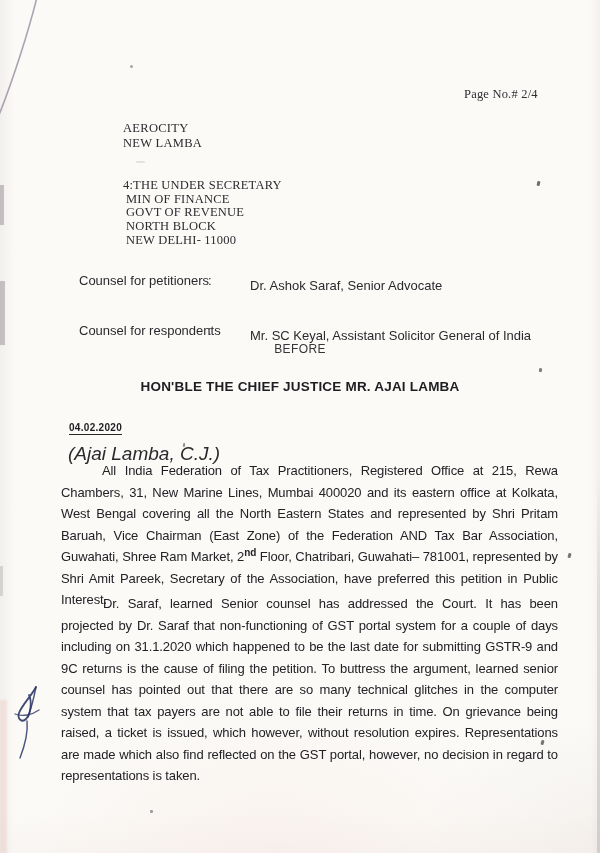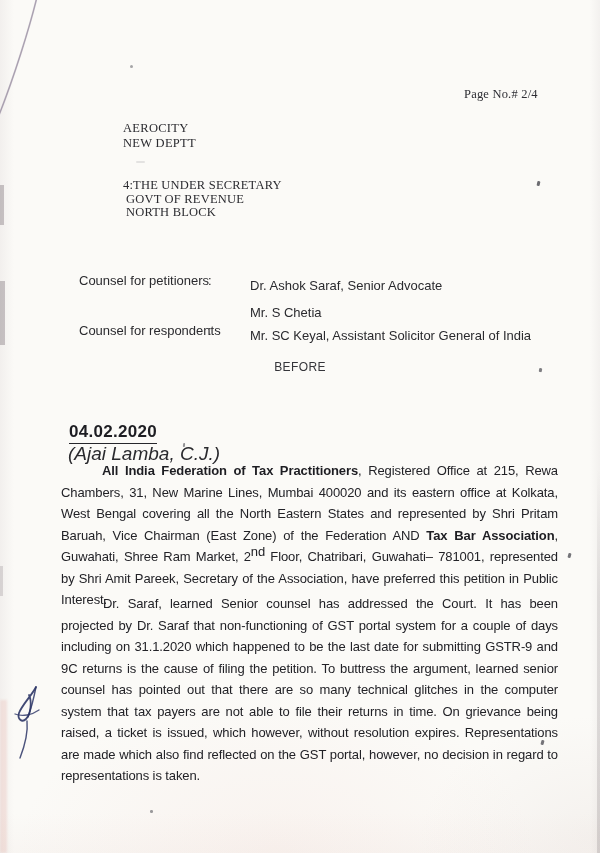--- a/index.html
+++ b/index.html
@@ -22,29 +22,29 @@
   .page-number{position:absolute;left:464px;top:87px;font-size:12.5px;letter-spacing:.2px;color:#2d2d33;}
   .addr-top{position:absolute;left:123px;top:121px;font-size:12.5px;line-height:15px;letter-spacing:.3px;color:#2b2b30;}
   .recipient{position:absolute;left:123px;top:179px;font-size:12.5px;line-height:13.7px;letter-spacing:.2px;color:#2b2b30;}
   .recipient div + div{margin-left:3px;}
   .counsel-row{position:absolute;left:67px;width:500px;font-size:13px;color:#2a2a2e;}
   .counsel-row .c-label{position:absolute;left:12px;top:0;}
   .counsel-row .c-colon{position:absolute;left:141px;top:0;}
   .counsel-row .c-names{position:absolute;left:183px;top:0;line-height:26.5px;}
   .row-petitioners{top:273px;}
   .row-respondents{top:323px;}
-  .before{position:absolute;left:0;top:360px;width:600px;text-align:center;font-size:12px;letter-spacing:.4px;color:#35353a;}
+  .before{position:absolute;left:0;top:342px;width:600px;text-align:center;font-size:12px;letter-spacing:.4px;color:#35353a;}
   .judges{position:absolute;left:0;top:379px;width:600px;text-align:center;font-weight:700;font-size:13.5px;line-height:16.3px;letter-spacing:.2px;color:#1d1d22;}
-  .order-date{position:absolute;left:69px;top:422px;font-weight:700;font-size:17px;letter-spacing:.3px;color:#1d1d22;border-bottom:1.6px solid #26262b;padding-bottom:1px;}
+  .order-date{position:absolute;left:69px;top:422px;font-weight:700;font-size:10px;letter-spacing:.3px;color:#1d1d22;border-bottom:1.6px solid #26262b;padding-bottom:1px;}
   .order-author{position:absolute;left:68px;top:443px;font-style:italic;font-size:19px;color:#2a2a2e;}
   .para{position:absolute;left:61px;width:497px;margin:0;text-align:justify;font-size:13px;line-height:21.5px;letter-spacing:-0.1px;color:#222227;}
   .para-1{top:460px;text-indent:41px;}
   .para-2{top:593px;text-indent:42px;}
-  .b{font-weight:700;color:#1d1d22;}
-  sup{font-size:13px;line-height:0;vertical-align:super;}
+  .b{font-weight:400;color:#1d1d22;}
+  sup{font-size:10px;line-height:0;vertical-align:super;font-weight:bold;}
   
   .fold-svg{position:absolute;left:0;top:0;}
   .ink-svg{position:absolute;left:8px;top:681px;}
   .smudge{position:absolute;left:0;background:rgba(75,62,72,.28);filter:blur(.7px);}
   .sm1{top:185px;width:4px;height:40px;}
   .sm2{top:281px;width:5px;height:64px;}
   .sm3{top:566px;width:3px;height:30px;opacity:.6;}
   .sm-pink{top:700px;width:7px;height:153px;background:rgba(230,170,160,.25);filter:blur(1px);}
   .edge-right{position:absolute;right:0;top:0;width:3px;height:853px;background:linear-gradient(180deg,rgba(0,0,0,0) 55%,rgba(90,80,85,.14) 70%,rgba(90,80,85,.18) 100%);}
   .spk{position:absolute;background:#3c3c44;border-radius:1px;}
@@ -85,49 +85,51 @@
   <div class="spk spk4"></div>
   <div class="spk spk5"></div>
   <div class="spk spk6"></div>
   <div class="spk spk7"></div>
   <div class="spk spk8"></div>
 
   <div class="page-number serif">Page No.# 2/4</div>
 
   <div class="addr-top serif">
       <div>AEROCITY</div>
-      <div>NEW DEPTT</div>
+      <div>NEW LAMBA</div>
     </div>
 
   <div class="recipient serif">
       <div>4:THE UNDER SECRETARY</div>
+      <div>MIN OF FINANCE</div>
       <div>GOVT OF REVENUE</div>
       <div>NORTH BLOCK</div>
+      <div>NEW DELHI- 11000</div>
     </div>
 
   <div class="counsel-row row-petitioners">
     <span class="c-label">Counsel for petitioners</span>
     <span class="c-colon">:</span>
     <div class="c-names">
         <div>Dr. Ashok Saraf, Senior Advocate</div>
-        <div>Mr. S Chetia</div>
       </div>
   </div>
 
   <div class="counsel-row row-respondents">
     <span class="c-label">Counsel for respondents</span>
     <span class="c-colon">:</span>
     <div class="c-names">
         <div>Mr. SC Keyal,  Assistant Solicitor General of India</div>
       </div>
   </div>
 
   <div class="before">BEFORE</div>
 
   <div class="judges">
+      <div>HON'BLE THE CHIEF JUSTICE MR. AJAI LAMBA</div>
     </div>
 
   <div class="order-date">04.02.2020</div>
 
   <div class="order-author">(Ajai Lamba, C.J.)</div>
 
   <p class="para para-1"><span class="b">All India Federation of Tax Practitioners</span><span>, Registered Office at 215, Rewa Chambers, 31, New Marine Lines, Mumbai 400020 and its eastern office at Kolkata, West Bengal covering all the North Eastern States and represented by Shri Pritam Baruah, Vice Chairman (East Zone) of the Federation AND </span><span class="b">Tax Bar Association</span><span>, Guwahati, Shree Ram Market, 2</span><sup>nd</sup><span> Floor, Chatribari, Guwahati– 781001, represented by Shri Amit Pareek, Secretary of the Association, have preferred this petition in Public Interest.</span></p>
 
   <p class="para para-2">Dr. Saraf, learned Senior counsel has addressed the Court. It has been projected by Dr. Saraf that non-functioning of GST portal system for a couple of days including on 31.1.2020 which happened to be the last date for submitting GSTR-9 and 9C returns is the cause of filing the petition. To buttress the argument, learned senior counsel has pointed out that there are so many technical glitches in the computer system that tax payers are not able to file their returns in time. On grievance being raised, a ticket is issued, which however, without resolution expires. Representations are made which also find reflected on the GST portal, however, no decision in regard to representations is taken.</p>
 

